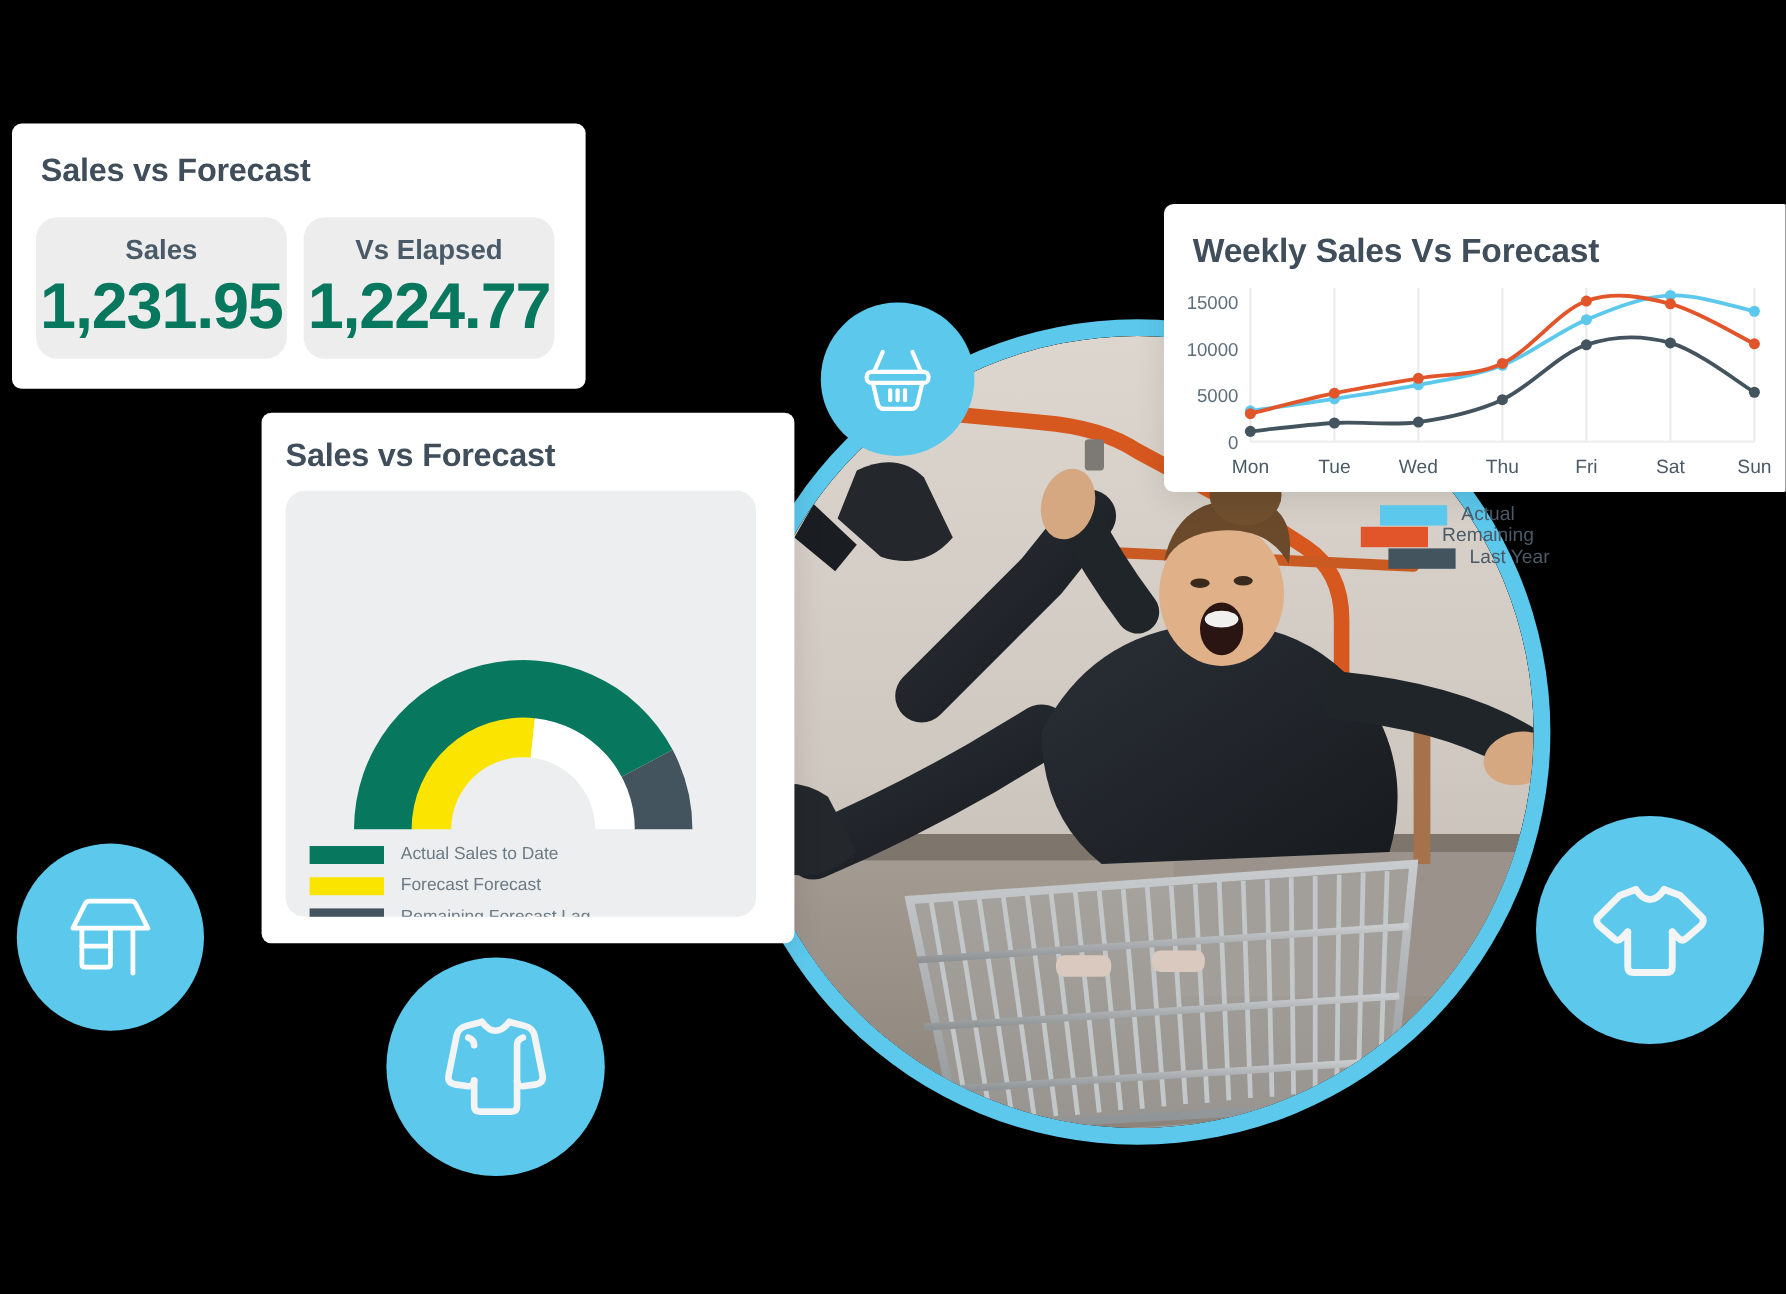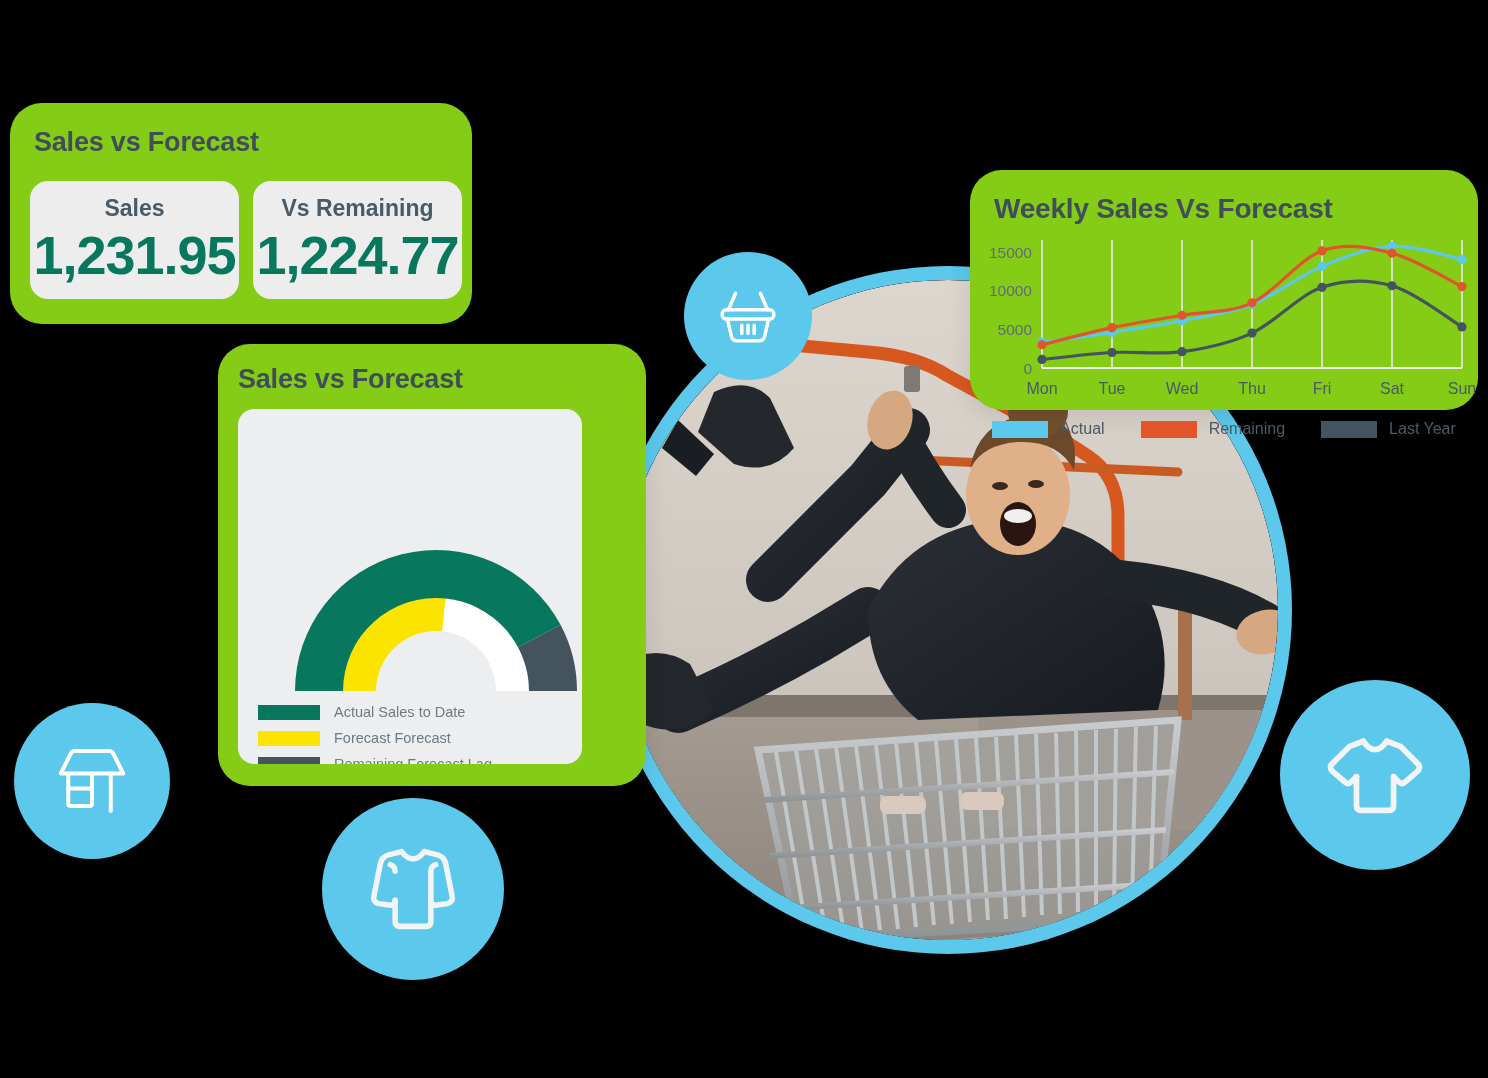--- a/index.html
+++ b/index.html
@@ -6,58 +6,59 @@
   body{
     width:1488px;height:1078px;position:relative;overflow:hidden;
     background:#000;
     font-family:"Liberation Sans", sans-serif;
     -webkit-font-smoothing:antialiased;
   }
   .stage{position:absolute;inset:0;}
 
   
   .card{
-    position:absolute;background:#84cc16;border-radius:32px;
+    position:absolute;background:#ffffff;border-radius:8px;
     box-shadow:0 6px 26px rgba(0,0,0,.10);
+    padding-left:16px;
   }
   .card-title{
     color:#3F4E5A;font-weight:bold;letter-spacing:-.2px;
   }
 
   
   #kpi-card{left:10px;top:103px;width:462px;height:221px;}
   #kpi-card .card-title{position:absolute;left:24px;top:24px;font-size:27px;}
   .kpi-row{position:absolute;left:20px;top:78px;display:flex;gap:14px;}
   .kpi-tile{
     width:209px;height:118px;background:#EDEDEE;border-radius:18px;
     display:flex;flex-direction:column;align-items:center;justify-content:center;
   }
   .kpi-label{color:#4A5A66;font-size:23px;font-weight:bold;margin-bottom:2px;}
   .kpi-value{color:#07775D;font-size:54px;font-weight:bold;letter-spacing:-1px;}
 
   
   #gauge-card{left:218px;top:344px;width:428px;height:442px;}
   #gauge-card .card-title{position:absolute;left:20px;top:20px;font-size:27px;}
   .gauge-panel{
-    position:absolute;left:20px;top:65px;width:344px;height:355px;
+    position:absolute;left:20px;top:65px;width:392px;height:355px;
     background:#EDEEEF;border-radius:16px;overflow:hidden;
   }
   .gauge-svg{position:absolute;left:-20px;top:-3px;}
   .gauge-legend{position:absolute;left:20px;top:290px;}
   .lg-row{display:flex;align-items:center;height:26px;}
   .lg-sw{width:62px;height:15px;margin-right:14px;flex:0 0 auto;}
   .lg-txt{color:#6B7A85;font-size:14.5px;}
 
   
   #line-card{left:970px;top:170px;width:508px;height:240px;}
   #line-card .card-title{position:absolute;left:24px;top:23px;font-size:28px;}
   .chart-wrap{position:absolute;left:0;top:62px;width:508px;height:180px;}
   .chart-legend{
     position:absolute;left:0;top:250px;width:508px;
-    display:flex;align-items:center;justify-content:center;gap:0;
+    display:flex;align-items:center;justify-content:center;gap:0;flex-direction:column;
   }
   .cl-item{display:flex;align-items:center;}
   .cl-sw{width:56px;height:17px;margin-right:12px;}
   .cl-txt{color:#4A5A66;font-size:16px;margin-right:36px;}
   .cl-item:last-child .cl-txt{margin-right:0;}
 
   
   #photo-circle{
     position:absolute;left:618px;top:280px;width:660px;height:660px;
     border-radius:50%;overflow:hidden;
@@ -182,21 +183,21 @@
   </div>
 
   <div class="card" id="kpi-card">
     <div class="card-title">Sales vs Forecast</div>
     <div class="kpi-row">
       <div class="kpi-tile">
         <div class="kpi-label">Sales</div>
         <div class="kpi-value">1,231.95</div>
       </div>
       <div class="kpi-tile">
-        <div class="kpi-label">Vs Remaining</div>
+        <div class="kpi-label">Vs Elapsed</div>
         <div class="kpi-value">1,224.77</div>
       </div>
     </div>
   </div>
 
   <div class="card" id="gauge-card">
     <div class="card-title">Sales vs Forecast</div>
     <div class="gauge-panel">
       <svg class="gauge-svg" id="gauge-svg" width="428" height="300" viewBox="0 0 428 300">
           <path d="M 77 285 A 141 141 0 0 1 342.4956105931087 218.80450964718938 L 299.23117854302126 241.80861622369804 A 92 92 0 0 0 126 285 Z" fill="#07775D"></path>

